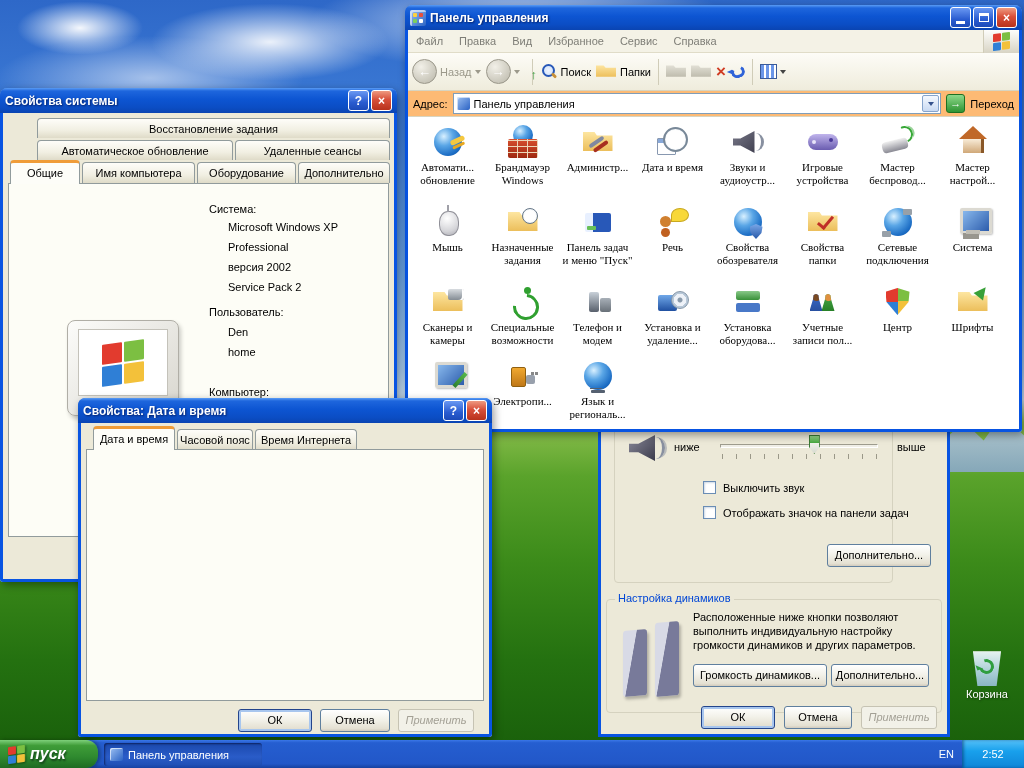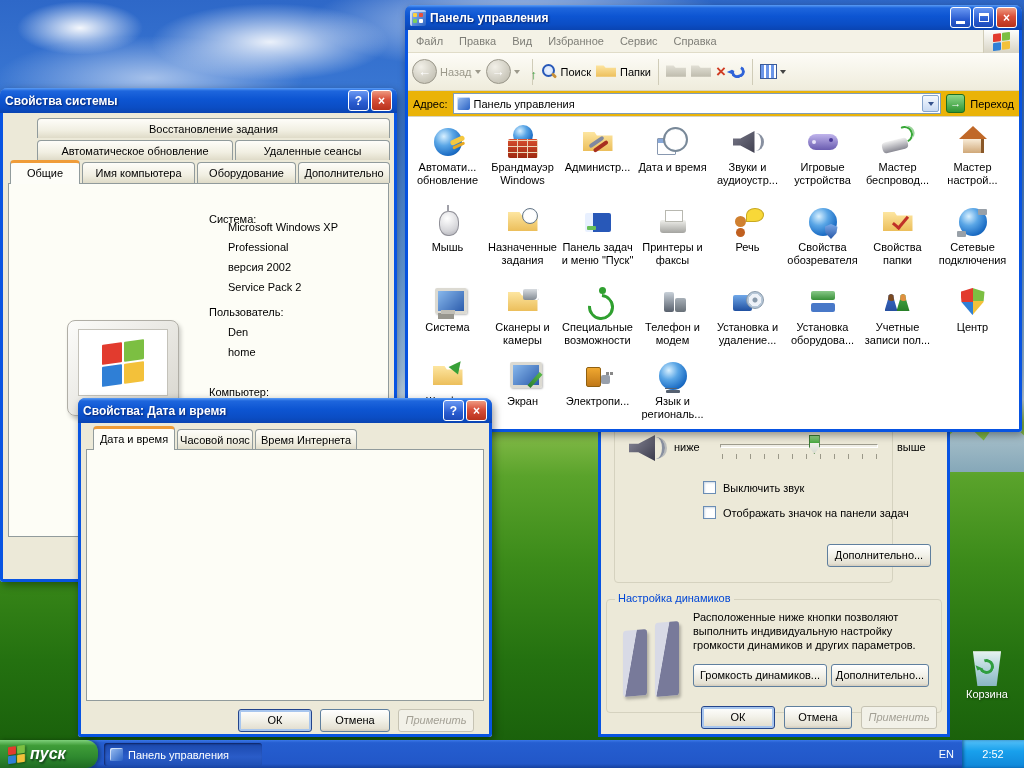--- a/index.html
+++ b/index.html
@@ -96,32 +96,32 @@
   .minifol.gray{background:linear-gradient(180deg,#e6e4da,#b8b5a6);}
   .uparr{position:absolute;left:6px;top:-4px;color:#2f9433;font-weight:bold;font-size:13px;line-height:13px;}
   .mag{position:relative;width:18px;height:18px;}
   .mag:before{content:"";position:absolute;left:2px;top:1px;width:9px;height:9px;border:2.5px solid #2858b8;border-radius:50%;background:radial-gradient(#eef4ff,#cfe0f8);}
   .mag:after{content:"";position:absolute;left:11px;top:11px;width:6px;height:3px;background:#c89038;transform:rotate(45deg);border-radius:2px;}
   .redx{color:#d03b23;font-size:17px;font-weight:bold;line-height:17px;}
   .undo{width:14px;height:12px;border:3px solid #2f63d8;border-top-color:transparent;border-radius:50%;position:relative;transform:rotate(-18deg);}
   .undo:after{content:"";position:absolute;left:-5px;top:-5px;border:4px solid transparent;border-bottom-color:#2f63d8;transform:rotate(40deg);}
   .views{width:17px;height:15px;border:1px solid #3a5a98;background:repeating-linear-gradient(90deg,#6b96e8 0 3px,#fff 3px 5px);}
 
-  #cp-addr{position:absolute;left:3px;right:3px;top:86px;height:26px;background:#eab308;display:flex;align-items:center;
+  #cp-addr{position:absolute;left:3px;right:3px;top:86px;height:26px;background:#fdba74;display:flex;align-items:center;
     padding:0 5px;gap:5px;border-bottom:1px solid #d8d4c0;}
   #cp-combo{flex:1;height:21px;display:flex;align-items:center;padding:1px 1px 1px 3px;gap:4px;}
   .combobtn{margin-left:auto;width:17px;height:17px;border:1px solid #86a4cc;border-radius:2px;
     background:linear-gradient(180deg,#f4f8fe,#c9daf3);display:flex;align-items:center;justify-content:center;}
   .wicon13{width:13px;height:13px;border-radius:2px;background:linear-gradient(135deg,#9cc0f2,#2a62c4);
     box-shadow:inset 1px 1px 0 rgba(255,255,255,.6);flex:0 0 auto;}
   .gobtn{width:19px;height:19px;border:1px solid #1d7022;border-radius:3px;
     background:linear-gradient(180deg,#8ed98a,#2f9433);color:#fff;font-weight:bold;text-align:center;line-height:17px;}
   #cp-iconarea{position:absolute;left:3px;right:3px;top:112px;bottom:3px;background:#fff;}
   #cp-icons{position:absolute;left:2px;top:8px;display:grid;grid-template-columns:repeat(8,75px);
-    grid-template-rows:80px 80px 74px 88px;justify-items:center;}
+    grid-template-rows:80px 80px 74px 88px;justify-items:center;font-family:Liberation Serif, serif;}
   .cpcell{width:74px;text-align:center;}
   .cplabel{line-height:13px;}
 
   
   .ico{position:relative;width:34px;height:34px;margin:0 auto 2px;}
   .ico:before,.ico:after{content:"";position:absolute;}
   .ico.globe:before{left:3px;top:3px;width:28px;height:28px;border-radius:50%;
     background:radial-gradient(circle at 35% 30%,#d8f0ff,#5aa6e6 35%,#1b6cc4 72%,#0a4a96);}
   .ico.upd:after{right:0;top:13px;width:15px;height:5px;background:#f5c840;border-radius:3px;transform:rotate(-25deg);box-shadow:-1px 5px 0 -1px #e8a820;}
   .ico.inet:after{right:2px;bottom:0;width:13px;height:15px;background:linear-gradient(#7aa8e8,#2858a8);
@@ -458,27 +458,20 @@
             </div>
           </div>
           <div class="cpcell">
             <div class="ico taskbarstart"></div>
             <div class="cplabel">
               <div>Панель задач</div>
               <div>и меню "Пуск"</div>
             </div>
           </div>
           <div class="cpcell">
-            <div class="ico printer"></div>
-            <div class="cplabel">
-              <div>Принтеры и</div>
-              <div>факсы</div>
-            </div>
-          </div>
-          <div class="cpcell">
             <div class="ico speech"></div>
             <div class="cplabel">
               <div>Речь</div>
             </div>
           </div>
           <div class="cpcell">
             <div class="ico globe inet"></div>
             <div class="cplabel">
               <div>Свойства</div>
               <div>обозревателя</div>
@@ -600,21 +593,21 @@
         <span class="scr">
             <span class="winflag">
               <i></i>
               <i></i>
               <i></i>
               <i></i>
             </span>
           </span>
         <span class="foot"></span>
       </div>
-      <span class="sysline" style="left:200px;top:29px;">Система:</span>
+      <span class="sysline" style="left:200px;top:19px;">Система:</span>
       <span class="sysline" style="left:219px;top:37px;">Microsoft Windows XP</span>
       <span class="sysline" style="left:219px;top:57px;">Professional</span>
       <span class="sysline" style="left:219px;top:77px;">версия 2002</span>
       <span class="sysline" style="left:219px;top:97px;">Service Pack 2</span>
       <span class="sysline" style="left:200px;top:122px;">Пользователь:</span>
       <span class="sysline" style="left:219px;top:142px;">Den</span>
       <span class="sysline" style="left:219px;top:162px;">home</span>
       <span class="sysline" style="left:200px;top:202px;">Компьютер:</span>
     </div>
   </div>

